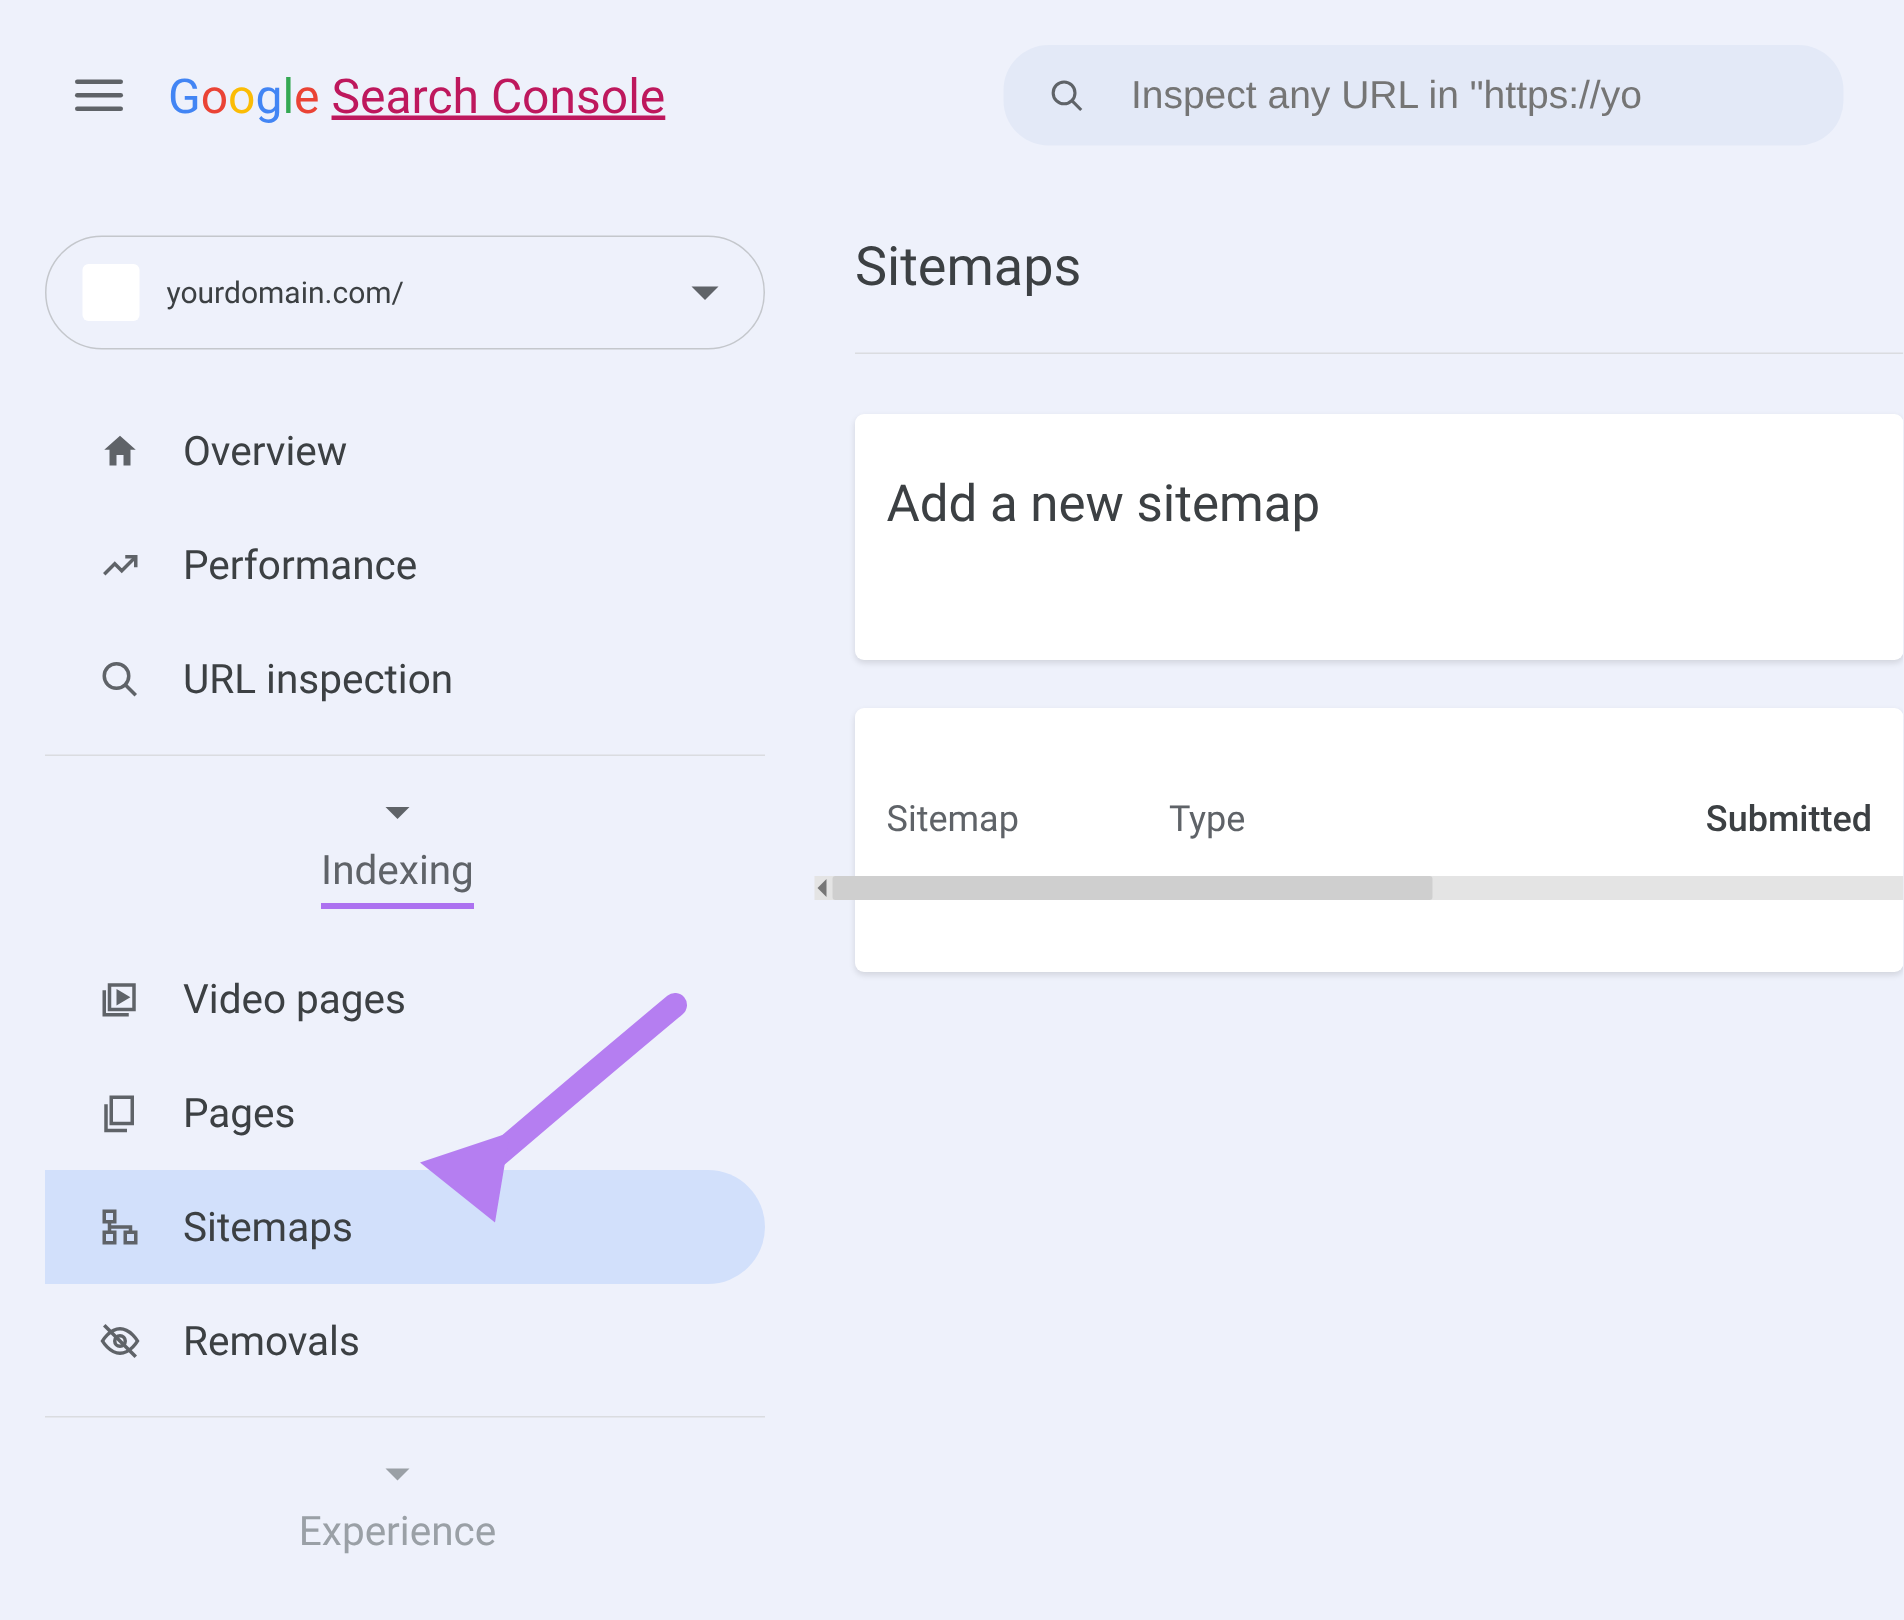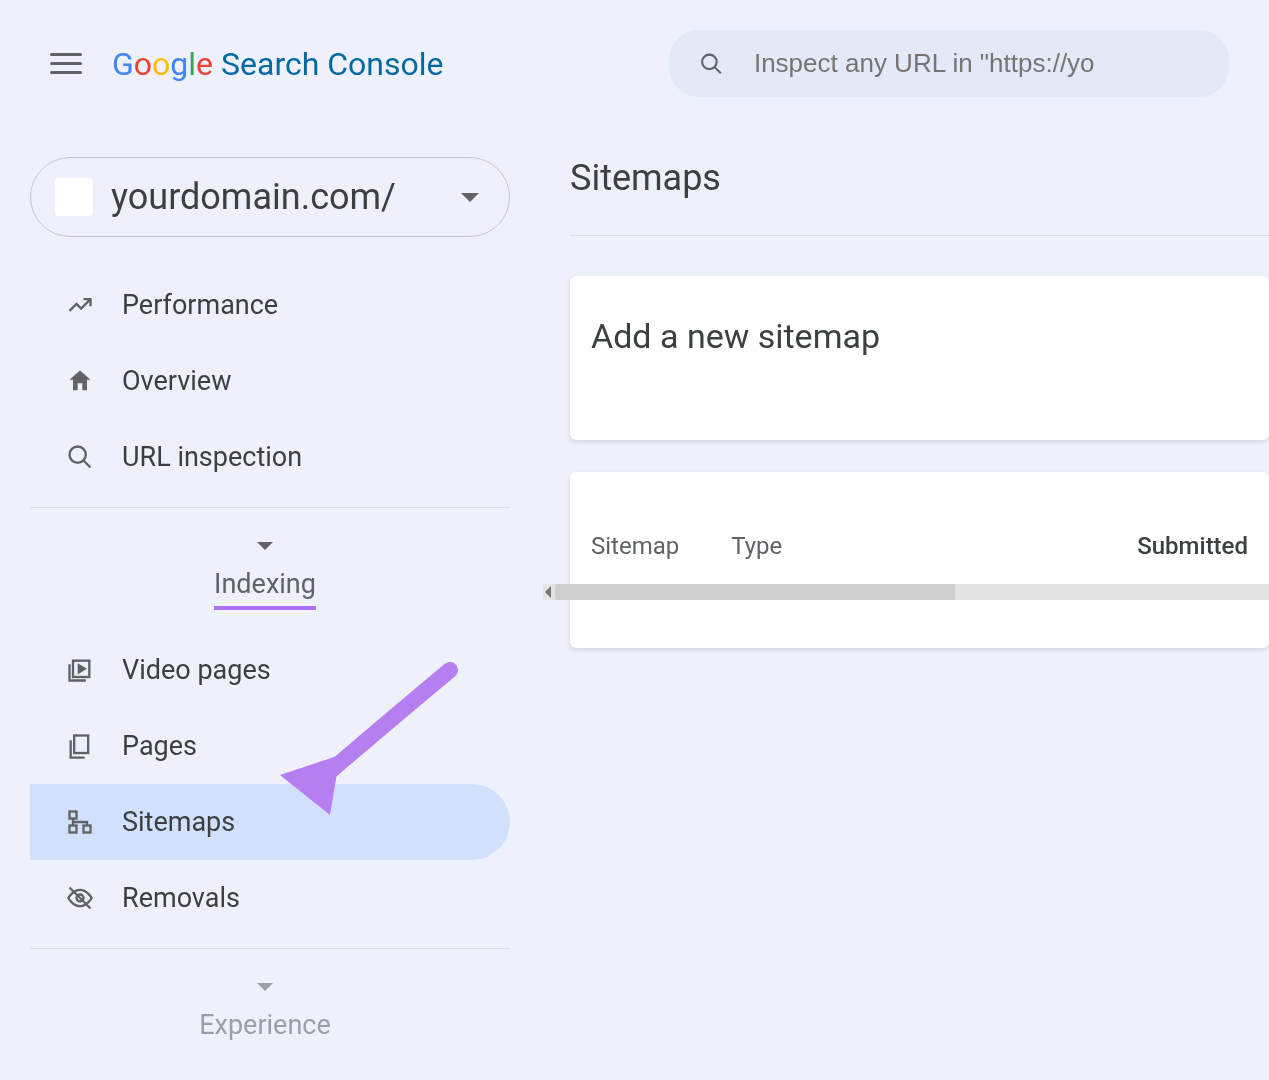--- a/index.html
+++ b/index.html
@@ -37,21 +37,21 @@
   gap: 8px;
   font-size: 32px;
 }
 .logo-google { display: inline-flex; }
 .logo-google span:nth-child(1){color:#4285F4}
 .logo-google span:nth-child(2){color:#EA4335}
 .logo-google span:nth-child(3){color:#FBBC05}
 .logo-google span:nth-child(4){color:#4285F4}
 .logo-google span:nth-child(5){color:#34A853}
 .logo-google span:nth-child(6){color:#EA4335}
-.logo-text { color: #0369a1; font-weight: 400; }
+.logo-text { color: #be185d; font-weight: 400; text-decoration: underline; }
 .search-container {
   margin-left: auto;
   display: flex;
   align-items: center;
   background: #e3e9f7;
   border-radius: 30px;
   padding: 18px 30px;
   gap: 30px;
   flex: 1;
   max-width: 560px;
@@ -81,21 +81,21 @@
   gap: 18px;
   margin: 20px 0 30px 0;
   cursor: pointer;
 }
 .property-icon {
   width: 38px; height: 38px;
   background: #fff;
   border-radius: 4px;
 }
 .property-label {
-  font-size: 36px;
+  font-size: 20px;
   color: #3c4043;
   flex: 1;
 }
 .caret-down {
   width: 0; height: 0;
   border-left: 9px solid transparent;
   border-right: 9px solid transparent;
   border-top: 9px solid #5f6368;
 }
 .nav-item, .section-header {
@@ -174,21 +174,21 @@
   border: none;
   border-bottom: 2px solid #dadce0;
   font-size: 28px;
   padding: 8px 0;
   outline: none;
   color: #3c4043;
 }
 .sitemap-input::placeholder { color: #9aa0a6; }
 .table-header {
   display: flex;
-  gap: 52px;
+  gap: 100px;
   font-size: 24px;
   color: #5f6368;
   margin-top: 20px;
   margin-bottom: 24px;
   align-items: center;
 }
 .table-header .col3 { margin-left: auto; color: #3c4043; font-weight:500; }
 .scrollbar-strip {
   height: 16px;
   background: #e4e4e4;
@@ -251,35 +251,35 @@
 <div class="body-layout">
   <div class="sidebar">
     <div class="property-selector">
       <div class="property-icon"></div>
       <div class="property-label">yourdomain.com/</div>
       <div class="caret-down"></div>
     </div>
 
     <div class="nav-item">
       <span class="icon">
+        <svg viewBox="0 0 24 24" fill="#5f6368">
+            <path d="M12 3l9 8h-3v9h-4v-6H10v6H6v-9H3z"></path>
+          </svg>
+      </span>
+      <span>Overview</span>
+    </div>
+
+    <div class="nav-item">
+      <span class="icon">
         <svg viewBox="0 0 24 24" fill="none" stroke="#5f6368" stroke-width="2">
             <polyline points="3,17 9,11 13,15 21,7"></polyline>
             <polyline points="15,7 21,7 21,13"></polyline>
           </svg>
       </span>
       <span>Performance</span>
-    </div>
-
-    <div class="nav-item">
-      <span class="icon">
-        <svg viewBox="0 0 24 24" fill="#5f6368">
-            <path d="M12 3l9 8h-3v9h-4v-6H10v6H6v-9H3z"></path>
-          </svg>
-      </span>
-      <span>Overview</span>
     </div>
 
     <div class="nav-item">
       <span class="icon">
         <svg viewBox="0 0 24 24" fill="none" stroke="#5f6368" stroke-width="2">
             <circle cx="10" cy="10" r="7"></circle>
             <line x1="15" y1="15" x2="21" y2="21"></line>
           </svg>
       </span>
       <span>URL inspection</span>

